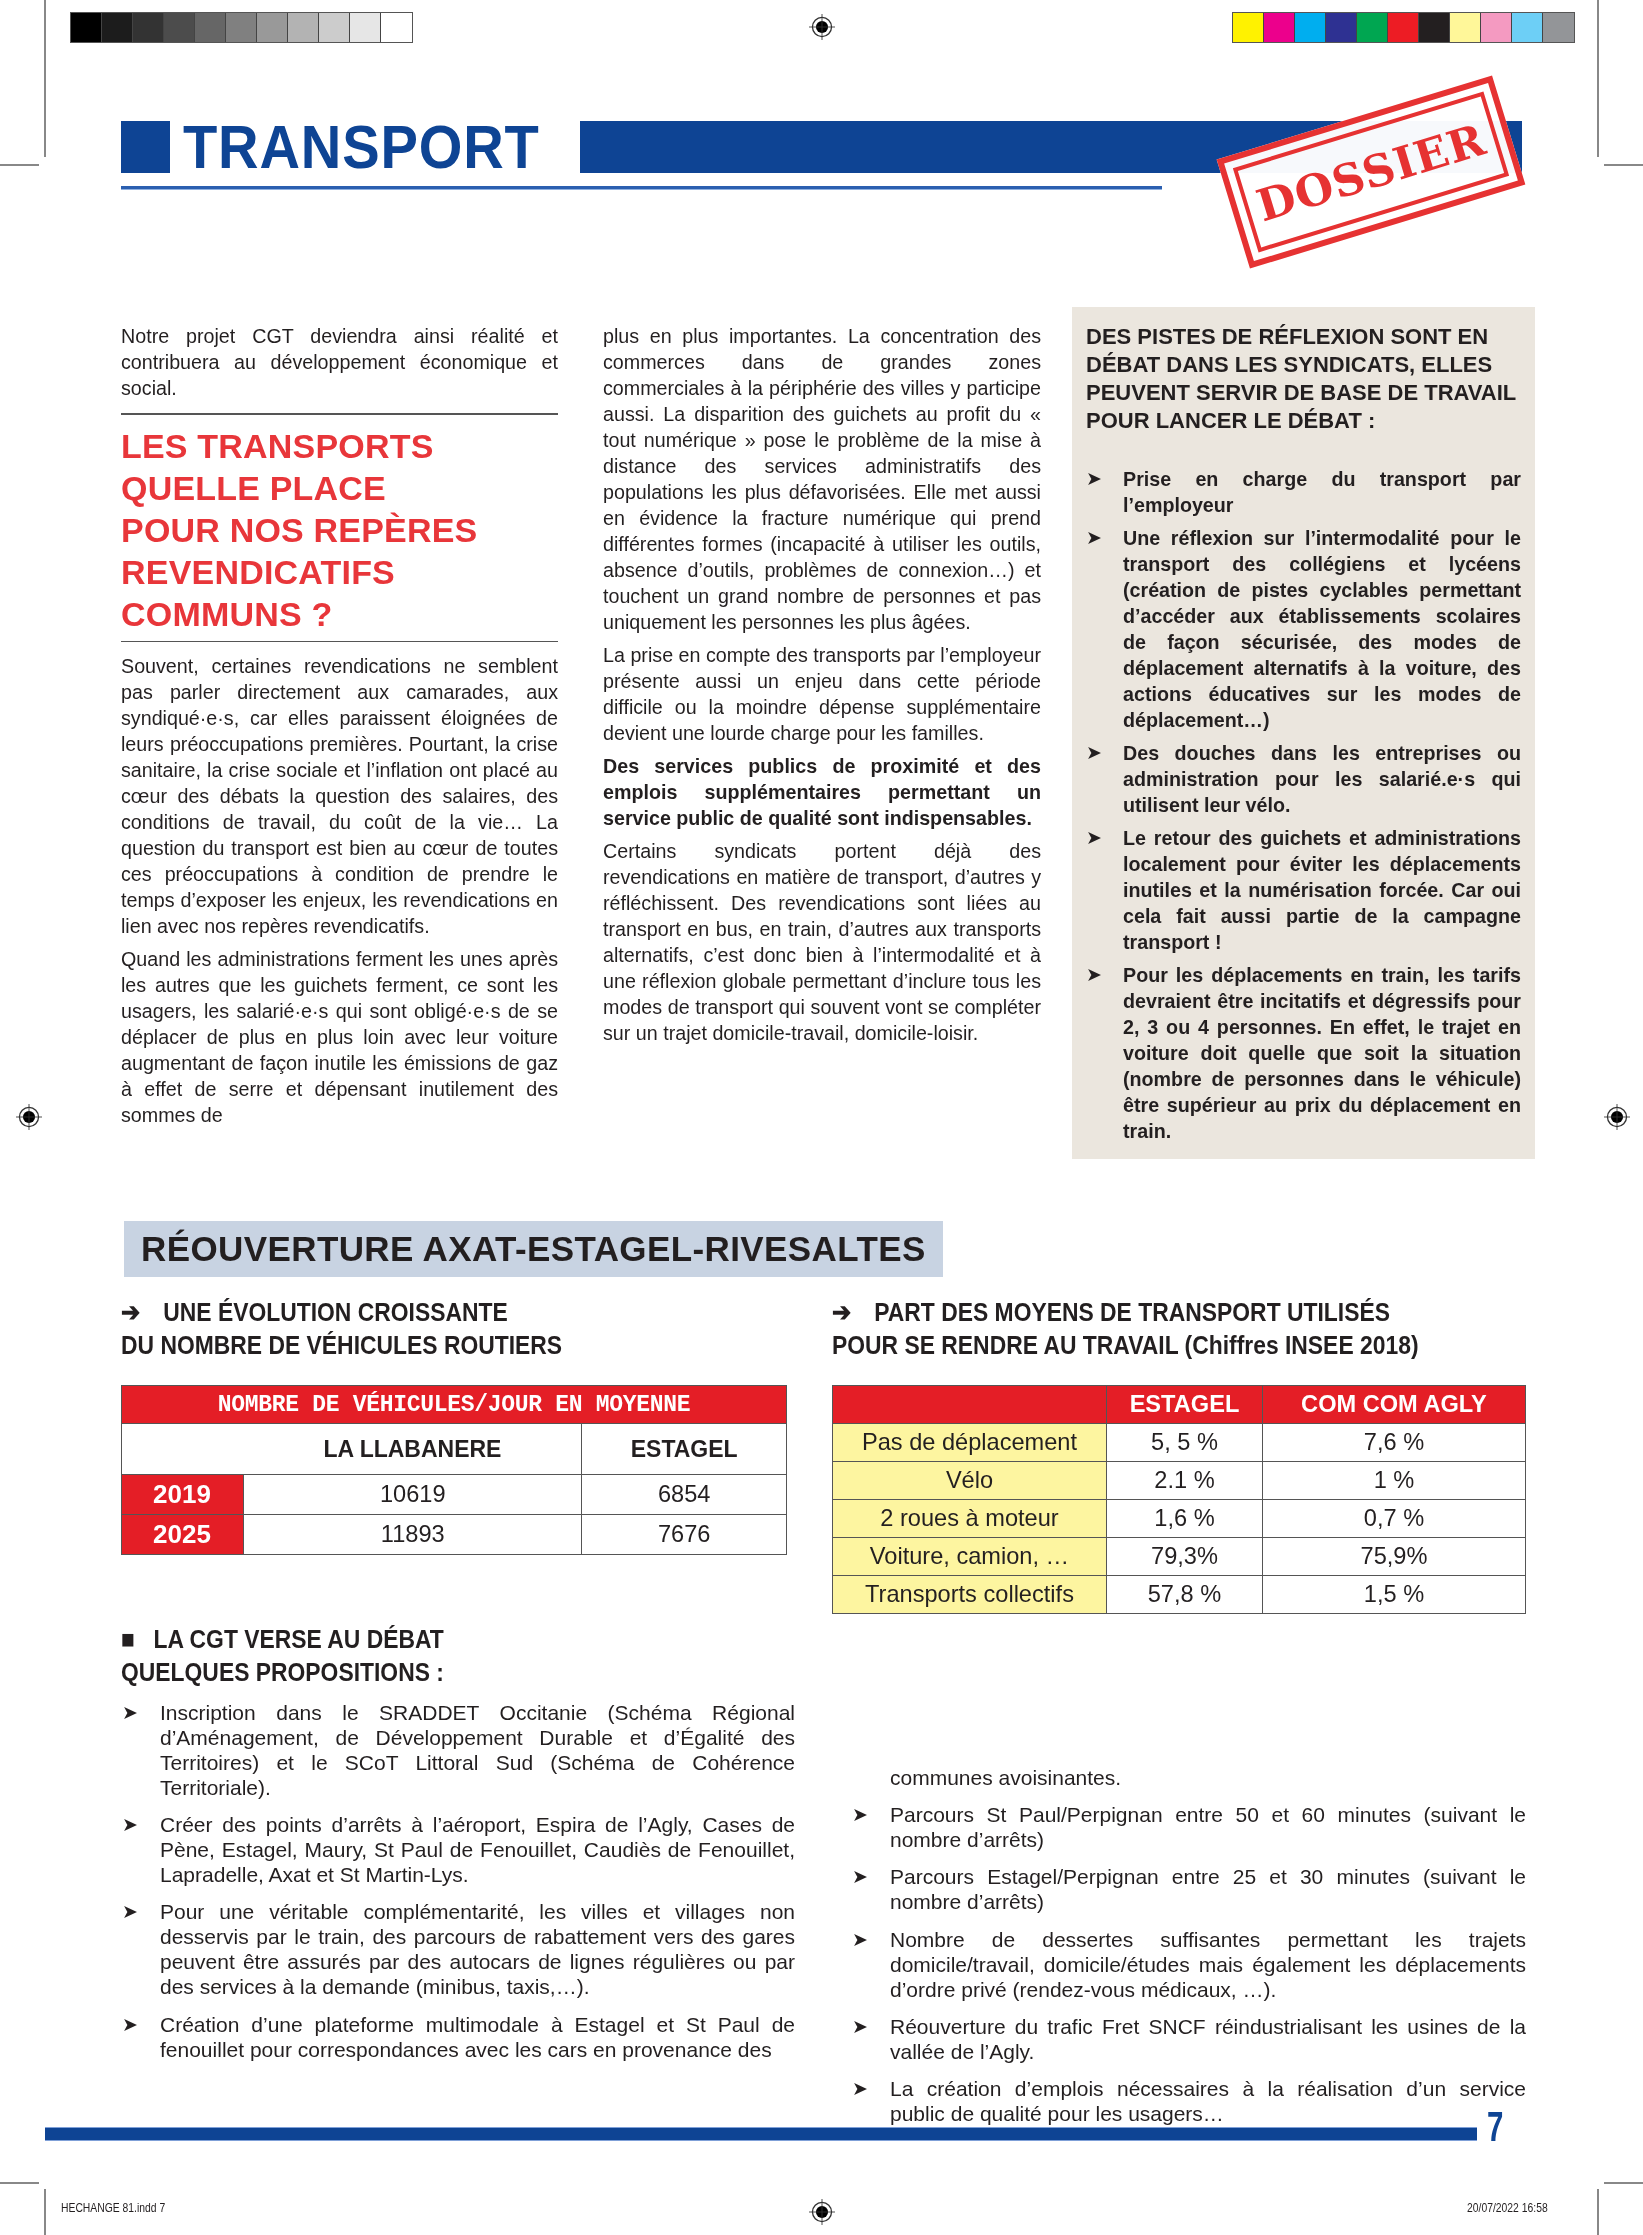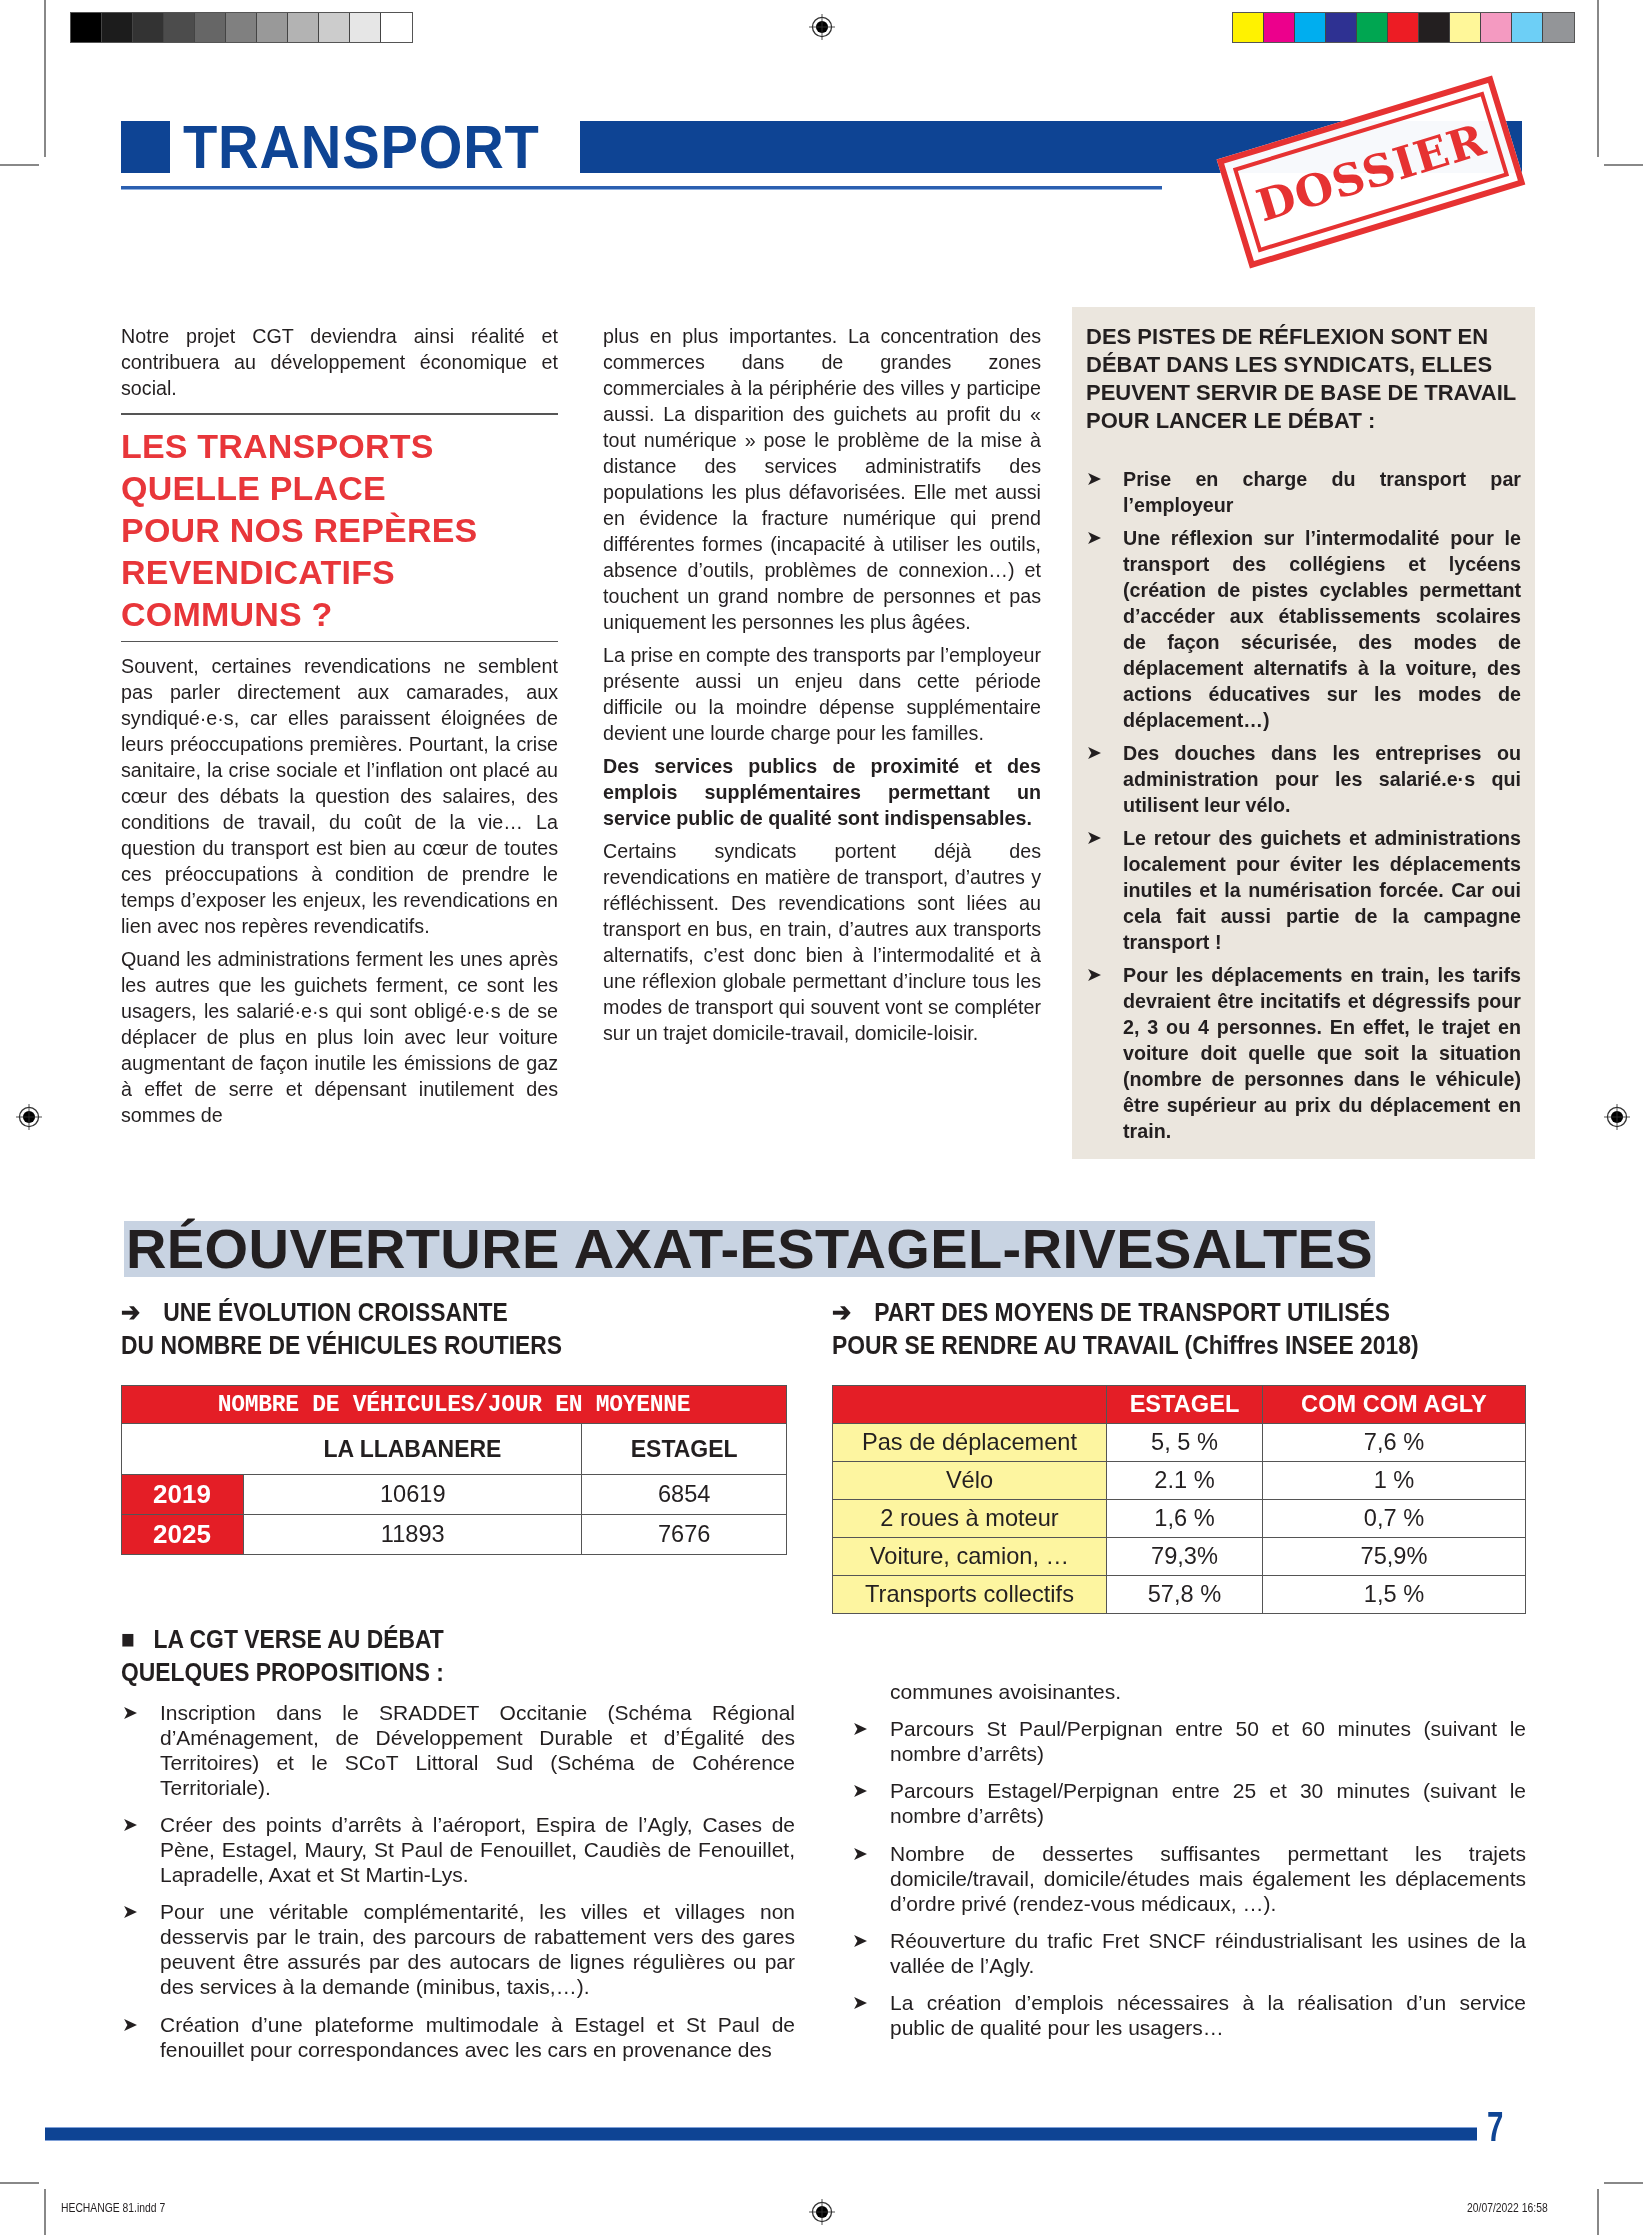--- a/index.html
+++ b/index.html
@@ -33,40 +33,40 @@
   .bold { font-weight: 700; }
 
   
   .sidebox { position: absolute; left: 1072px; top: 307px; width: 463px; height: 852px; background: #ebe6de; padding: 15.7px 14px 0 14px; }
   .sidebox h3 { font-size: 22px; line-height: 28px; font-weight: 700; color: #231f20; margin-bottom: 31px; }
   .sidebox ul { list-style: none; }
   .sidebox li { position: relative; padding-left: 37px; font-weight: 700; font-size: 19.7px; line-height: 26px; text-align: justify; margin-bottom: 7px; }
   .arrow { position: absolute; left: 0; top: 0; font-size: 19px; line-height: 26px; }
 
   
-  .sec-title { position: absolute; left: 124px; top: 1221px; height: 56px; padding: 0 2px; background: #c8d3e2; font-weight: 700; font-size: 56px; line-height: 56px; color: #231f20; letter-spacing: 0.4px; }
+  .sec-title { position: absolute; left: 124px; top: 1221px; height: 56px; padding: 0 17px; background: #c8d3e2; font-weight: 700; font-size: 35px; line-height: 56px; color: #231f20; letter-spacing: 0.4px; }
   .sub-h { position: absolute; font-family: "Liberation Sans", sans-serif; font-weight: 700; font-size: 26px; line-height: 33px; color: #231f20; transform: scaleX(0.88); transform-origin: left top; white-space: nowrap; }
   .sub-h .harrow { display: inline-block; width: 48px; }
 
   table.t { position: absolute; border-collapse: collapse; font-family: "Liberation Sans", sans-serif; }
   table.t td, table.t th { border: 1.7px solid #555; text-align: center; }
   .t1 { left: 121px; top: 1385px; width: 666px; }
   .t1 .cap { background: #e41e26; color: #fff; font-weight: 700; font-size: 23px; height: 38px; letter-spacing: -0.3px; font-family: Liberation Mono, monospace; }
   .t1 .hd { background: #fff; font-weight: 700; font-size: 23px; height: 51px; color: #231f20; }
   .t1 .yr { background: #e41e26; color: #fff; font-weight: 700; font-size: 26px; width: 122px; height: 40px; text-align: left; padding-left: 31px; }
   .t1 .val { font-size: 23.6px; color: #231f20; height: 40px; }
 
   .t2 { left: 832px; top: 1385px; width: 694px; }
   .t2 .hrow th { background: #e41e26; color: #fff; font-weight: 700; font-size: 23.6px; height: 38px; }
   .t2 .lbl { background: #fdf5a0; font-size: 23.6px; width: 274px; height: 38px; }
   .t2 .v { background: #fff; font-size: 23.6px; height: 38px; }
 
   .props { position: absolute; font-family: "Liberation Sans", sans-serif; font-size: 21px; line-height: 25px; color: #231f20; text-align: justify; }
   .props-left { left: 122px; top: 1700px; width: 673px; }
-  .props-right { left: 852px; top: 1679px; width: 674px; }
+  .props-right { left: 852px; top: 1765px; width: 674px; }
   .props .pitem { position: relative; padding-left: 38px; margin-bottom: 12.2px; }
   .props .parrow { position: absolute; left: 0; top: 0; font-size: 19px; }
   .props .cont { padding-left: 38px; margin-bottom: 12.2px; }
 
   
   .foot-bar { position: absolute; left: 45px; top: 2127px; width: 1432px; height: 14px; background: #0e4494; border-top: 0.9px solid #7fa0d8; border-bottom: 0.9px solid #7fa0d8; }
   .page-num { position: absolute; left: 1487px; top: 2103px; font-weight: 700; font-size: 42px; color: #0e4494; transform: scaleX(0.7); transform-origin: left top; }
   .slug { position: absolute; top: 2201px; font-size: 12.2px; color: #231f20; transform: scaleX(0.85); transform-origin: left top; }
 </style>
 </head>

